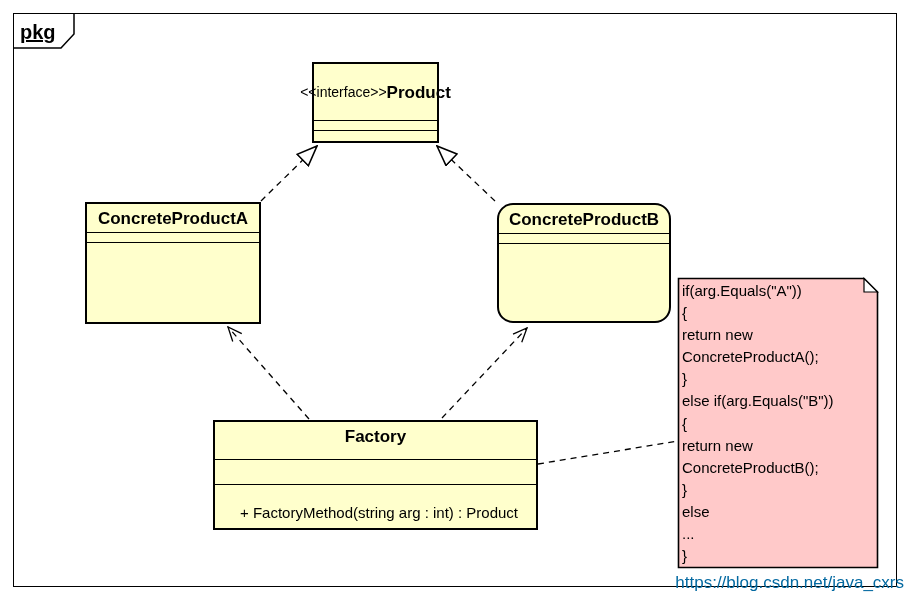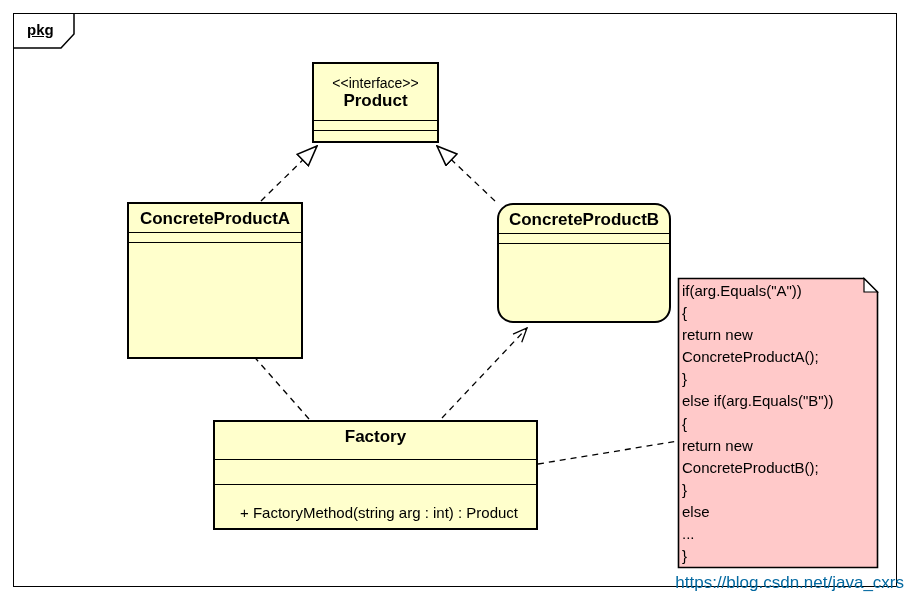--- a/index.html
+++ b/index.html
@@ -6,37 +6,37 @@
   .canvas{
     position:relative;width:909px;height:600px;background:#ffffff;
     font-family:"Liberation Sans","DejaVu Sans",sans-serif;color:#000;
     overflow:hidden;
   }
   .frame{
     position:absolute;left:13px;top:13px;width:884px;height:574px;
     border:1.5px solid #000;box-sizing:border-box;
   }
   .pkg-label{
-    position:absolute;left:27px;top:21px;font-size:15px;font-weight:bold;text-decoration:underline;
+    position:absolute;left:20px;top:21px;font-size:20px;font-weight:bold;text-decoration:underline;
   }
   svg.layer{position:absolute;left:0;top:0;width:909px;height:600px;}
   .uml-class{
     position:absolute;background:#FFFFCC;border:2.5px solid #000;
     box-sizing:border-box;display:flex;flex-direction:column;
   }
-  .uml-head{display:flex;flex-direction:column;align-items:center;justify-content:center;}
+  .uml-head{display:flex;flex-direction:row;align-items:center;justify-content:center;}
   .uml-name{font-size:17px;font-weight:bold;line-height:17px;}
   .uml-stereotype{font-size:14px;font-weight:normal;line-height:17px;}
   .uml-div{border-top:1.5px solid #000;height:0;flex:none;}
   .uml-attrs{flex:none;}
   .uml-methods{flex:1;padding-left:12px;}
   .cls-product{left:312px;top:62px;width:127px;height:81px;}
   .cls-product .uml-head{height:56px;}
   .cls-product .uml-attrs{height:9px;}
-  .cls-a{left:85px;top:202px;width:176px;height:157px;margin-left:42px;}
+  .cls-a{left:85px;top:202px;width:176px;height:122px;}
   .cls-a .uml-head{height:28px;}
   .cls-a .uml-attrs{height:9px;}
   .cls-b{left:497px;top:203px;width:174px;height:120px;border-radius:16px;}
   .cls-b .uml-head{height:28px;}
   .cls-b .uml-attrs{height:9px;}
   .cls-factory{left:213px;top:420px;width:325px;height:110px;gap:8px;}
   .cls-factory .uml-head{height:29px;}
   .cls-factory .uml-attrs{height:8px;}
   .method-line{font-size:15px;padding:11px 6px 0 13px;white-space:nowrap;}
   .note-text{

